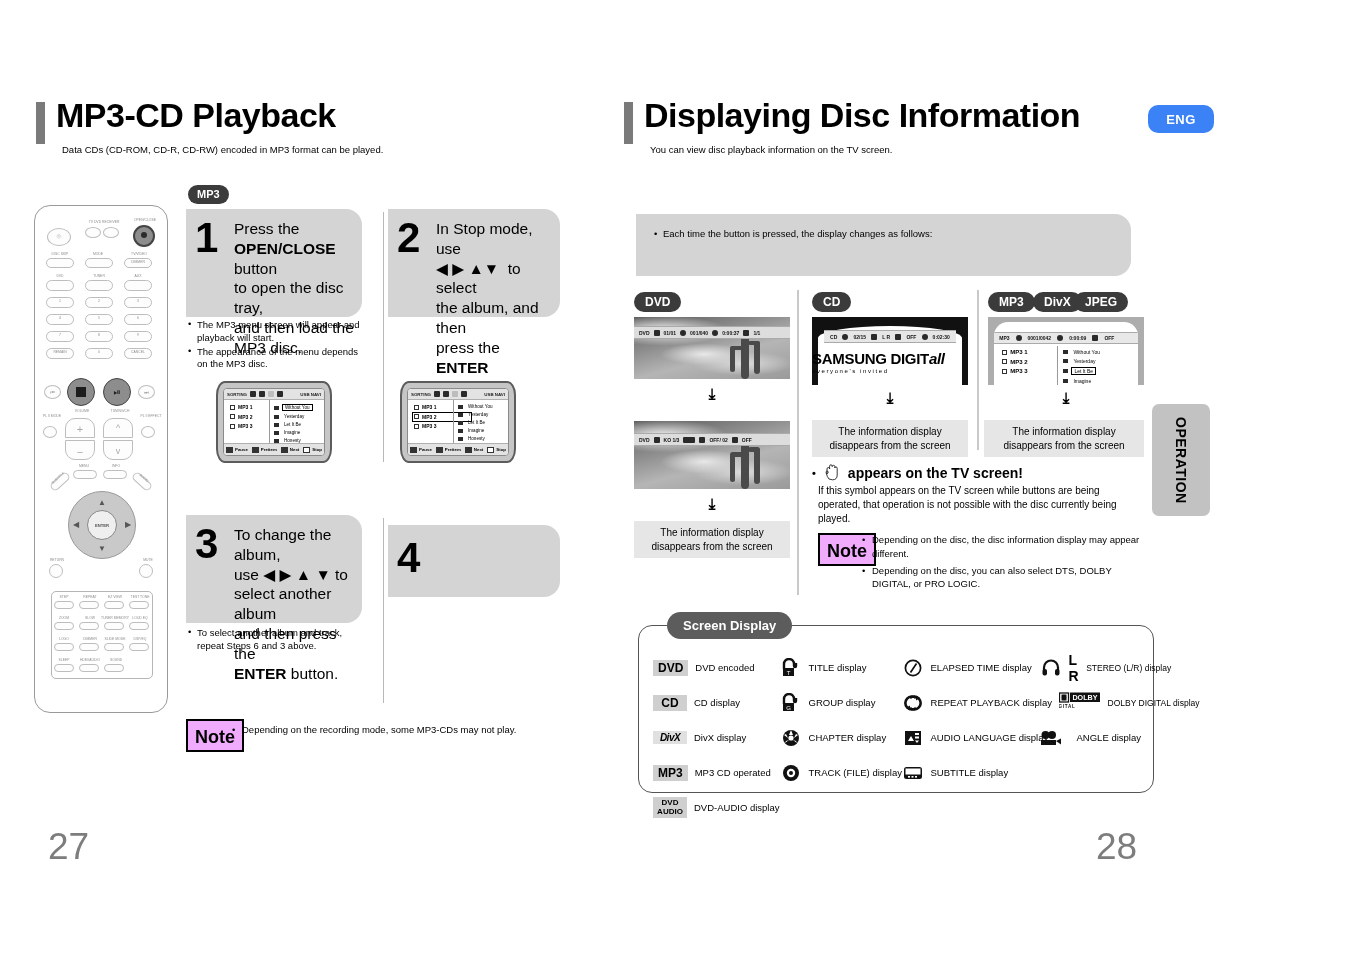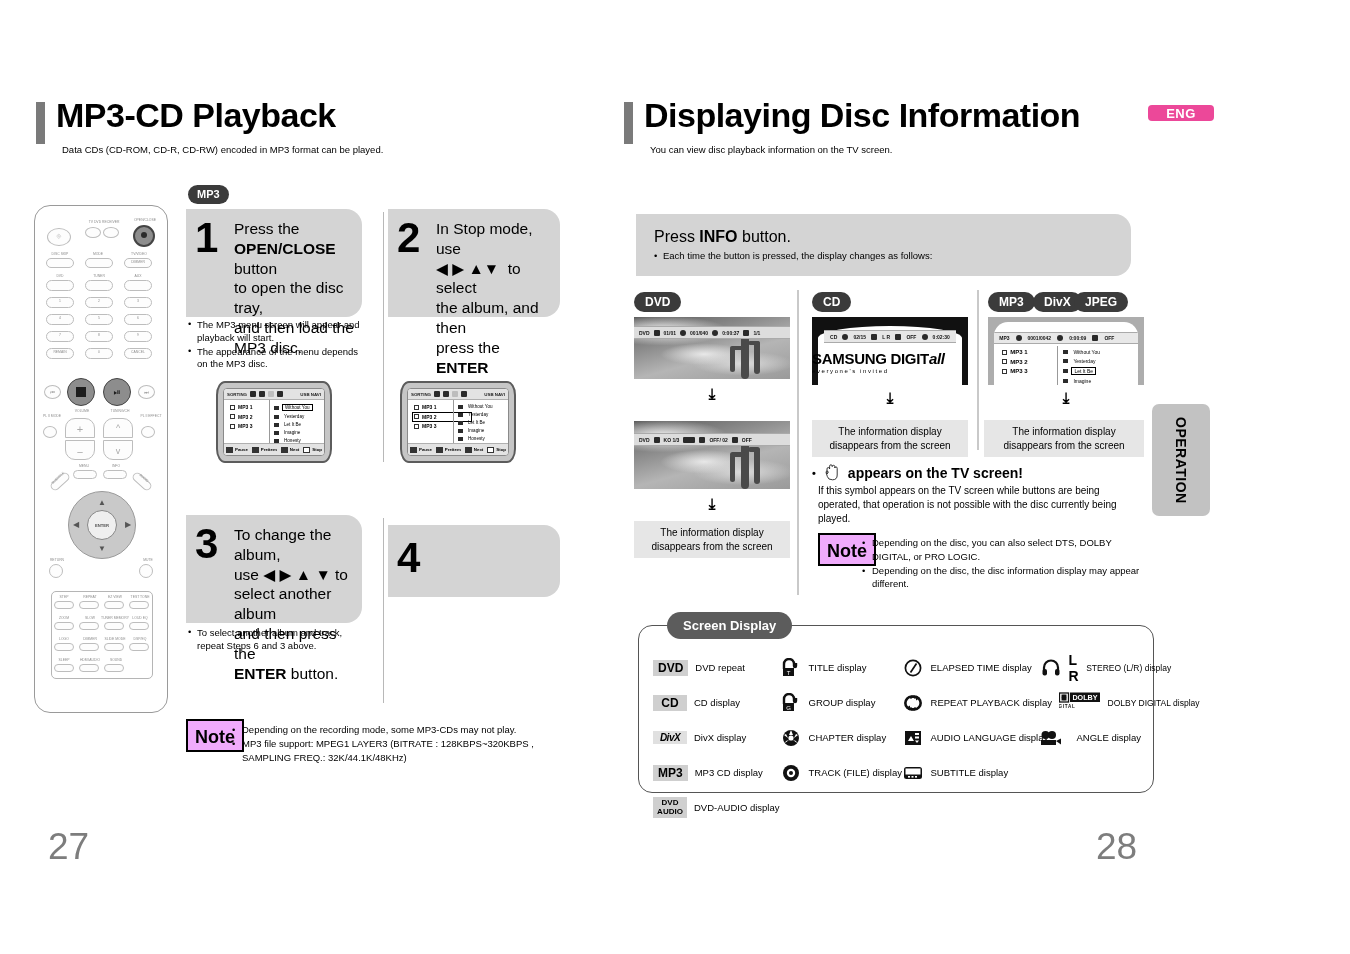--- a/index.html
+++ b/index.html
@@ -23,22 +23,22 @@
     position: absolute; left: 20px; top: -6px;
     font-size: 34px; font-weight: bold; letter-spacing: -0.5px;
     white-space: nowrap;
   }
   .hdr-sub {
     position: absolute; left: 26px; top: 42px;
     font-size: 9.5px; white-space: nowrap;
   }
   .eng-badge {
     position: absolute; left: 1148px; top: 105px;
-    width: 66px; height: 16px; border-radius: 4px;
-    background: #ec4899; color: #fff;
+    width: 66px; height: 28px; border-radius: 10px;
+    background: #3b82f6; color: #fff;
     font-size: 13px; font-weight: bold;
     display: flex; align-items: center; justify-content: center;
     letter-spacing: 0.5px;
   }
 
   
   .pill {
     background: #3b3b3b; color: #fff; border-radius: 11px;
     font-size: 11px; font-weight: bold;
     display: inline-flex; align-items: center; justify-content: center;
@@ -631,25 +631,23 @@
 
 <div class="step" style="left:388px; top:525px; width:172px; height:72px;">
   <div class="step-num" style="top:12px;">4</div>
 </div>
 
 <div style="position:absolute; left:186px; top:719px;">
   <span class="note-badge">Note</span>
 </div>
 <div class="note-list" style="position:absolute; left:232px; top:723px; width:310px;">
   <div class="b">Depending on the recording mode, some MP3-CDs may not play.</div>
-  <div class="b">MP3 file support: MPEG1 LAYER3 (BITRATE : 128KBPS~320KBPS , SAMPLING FREQ.: 32K/44.1K/48KHz)</div>
 </div>
 
 <div class="info-box" style="left:636px; top:214px; width:495px; height:62px;">
-  <div class="info-head">Press <b>INFO</b> button.</div>
   <div class="info-sub">Each time the button is pressed, the display changes as follows:</div>
 </div>
 
 <div style="position:absolute; left:634px; top:292px;"><span class="pill-lg">DVD</span></div>
 <div style="position:absolute; left:812px; top:292px;"><span class="pill-lg">CD</span></div>
 <div style="position:absolute; left:988px; top:292px;"><span class="pill-lg">MP3</span></div>
 <div style="position:absolute; left:1033px; top:292px;"><span class="pill-lg">DivX</span></div>
 <div style="position:absolute; left:1074px; top:292px;"><span class="pill-lg">JPEG</span></div>
 
 <div class="colsep" style="left:797px; top:290px; height:305px;"></div>
@@ -778,45 +776,45 @@
     <path d="M3 10 L3 5 Q3 3.5 4.3 3.5 Q5.6 3.5 5.6 5 L5.6 2.2 Q5.6 0.8 6.9 0.8 Q8.2 0.8 8.2 2.2 L8.2 2.6 Q8.2 1.3 9.5 1.3 Q10.8 1.3 10.8 2.6 L10.8 4 Q10.8 2.9 12 2.9 Q13.2 2.9 13.2 4.3 L13.2 11 Q13.2 15.8 8.5 15.8 Q4 15.8 3.4 12.6 L2.2 9 Q1.6 7.4 2.8 7 Q3.8 6.7 4.3 8.2 Z" fill="none" stroke="#222" stroke-width="0.9"></path>
   </svg>
   <span>appears on the TV screen!</span>
 </div>
 <div class="hand-sub" style="left:818px; top:484px; width:326px;">If this symbol appears on the TV screen while buttons are being operated, that operation is not possible with the disc currently being played.</div>
 
 <div style="position:absolute; left:818px; top:533px;">
   <span class="note-badge">Note</span>
 </div>
 <div class="note-list" style="position:absolute; left:862px; top:533px; width:280px;">
+  <div class="b">Depending on the disc, the disc information display may appear different.</div>
   <div class="b" style="margin-top:3px;">Depending on the disc, you can also select DTS, DOLBY DIGITAL, or PRO LOGIC.</div>
-  <div class="b">Depending on the disc, the disc information display may appear different.</div>
 </div>
 
 <div class="sd-wrap" style="left:638px; top:625px; width:516px; height:168px;">
   <div class="sd-tab">Screen Display</div>
 
   <div class="sd-cols">
 
     <div class="sd-col" style="width:138px;">
       <div class="sd-item">
         <span class="tagbox">DVD</span>
-        <span class="sd-lbl">DVD repeat</span>
+        <span class="sd-lbl">DVD encoded</span>
       </div>
       <div class="sd-item">
         <span class="tagbox">CD</span>
         <span class="sd-lbl">CD display</span>
       </div>
       <div class="sd-item">
         <span class="tagbox" style="background:#e0e0e0; font-style:italic; font-size:10px; letter-spacing:-0.5px;">DivX</span>
         <span class="sd-lbl">DivX display</span>
       </div>
       <div class="sd-item">
         <span class="tagbox">MP3</span>
-        <span class="sd-lbl">MP3 CD display</span>
+        <span class="sd-lbl">MP3 CD operated</span>
       </div>
       <div class="sd-item">
         <span class="tagbox sm">DVD<br>AUDIO</span>
         <span class="sd-lbl">DVD-AUDIO display</span>
       </div>
     </div>
 
     <div class="sd-col" style="width:122px;">
       <div class="sd-item">
         <span class="icn">

